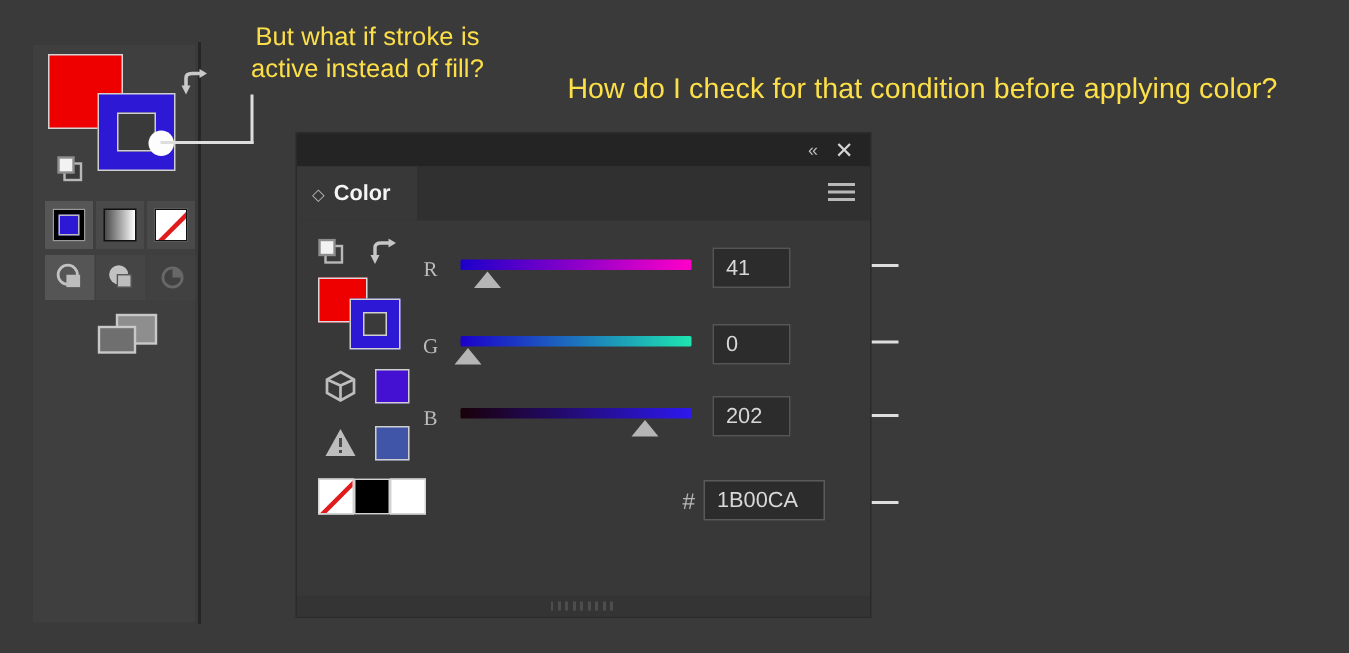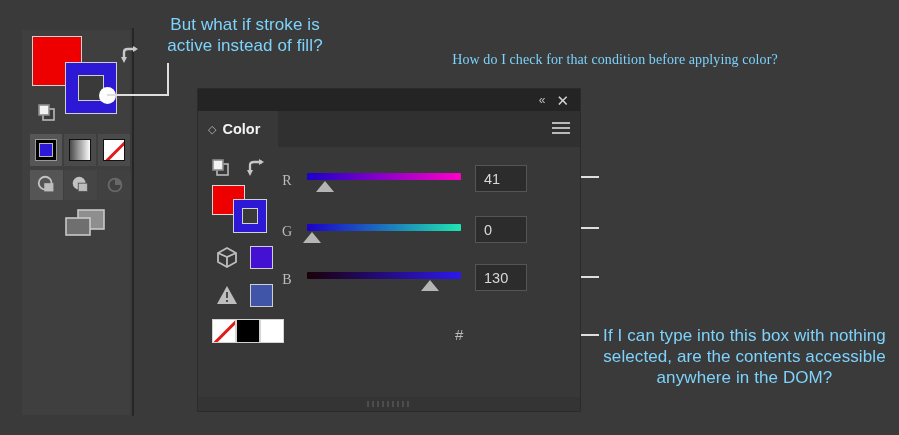--- a/index.html
+++ b/index.html
@@ -62,25 +62,25 @@
   }
   .paint-btn.sel{background:#555;}
   .paint-btn.dim{opacity:.45;}
 
   .screen-mode{
     position:absolute;left:42px;top:178px;width:42px;height:30px;
   }
 
   
   .anno{
-    position:absolute;color:#7dd3fc;font-size:17px;line-height:21px;
+    position:absolute;color:#fde047;font-size:17px;line-height:21px;
     text-align:center;letter-spacing:.1px;
   }
   #anno-stroke{left:150px;top:14px;width:190px;text-align:center;}
-  #anno-condition{left:360px;top:49px;width:510px;text-align:center;font-size:14px;font-family:Liberation Serif, serif;}
+  #anno-condition{left:360px;top:49px;width:510px;text-align:center;font-size:19px;}
   #anno-values{left:597px;top:187px;width:296px;}
   #anno-dom{left:592px;top:325px;width:305px;}
 
   .lead{position:absolute;background:#dedede;}
   #lead-dot{
     position:absolute;left:99px;top:87px;width:17px;height:17px;border-radius:50%;
     background:#fdfdfd;
   }
   #lead-h{left:107px;top:94px;width:62px;height:2px;}
   #lead-v{left:167px;top:63px;width:2px;height:33px;}
@@ -266,21 +266,20 @@
   <div class="lead" id="lead-h"></div>
   <div class="lead" id="lead-v"></div>
 
   <div class="connector" id="conn-r"></div>
   <div class="connector" id="conn-g"></div>
   <div class="connector" id="conn-b"></div>
   <div class="connector" id="conn-hex"></div>
 
   <div class="anno" id="anno-stroke">But what if stroke is active instead of fill?</div>
   <div class="anno" id="anno-condition">How do I check for that condition before applying color?</div>
-  <div class="anno" id="anno-dom">If I can type into this box with nothing selected, are the contents accessible anywhere in the DOM?</div>
 
   <div id="panel-edge-r"></div>
   <div id="color-panel">
 
     <div id="panel-titlebar">
       <span id="collapse-icon">«</span>
       <span id="close-icon">✕</span>
     </div>
 
     <div id="panel-tabstrip">
@@ -354,17 +353,18 @@
   <div class="valbox" id="val-r">41</div>
 
   <div class="ch-label" id="lbl-g">G</div>
   <div class="track" id="track-g"></div>
   <div class="thumb" id="thumb-g"></div>
   <div class="valbox" id="val-g">0</div>
 
   <div class="ch-label" id="lbl-b">B</div>
   <div class="track" id="track-b"></div>
   <div class="thumb" id="thumb-b"></div>
-  <div class="valbox" id="val-b">130</div>
+  <div class="valbox" id="val-b">202</div>
 
   <div id="hash-label">#</div>
+  <div class="valbox" id="val-hex">1B00CA</div>
 
 </div>
 
 </body></html>

